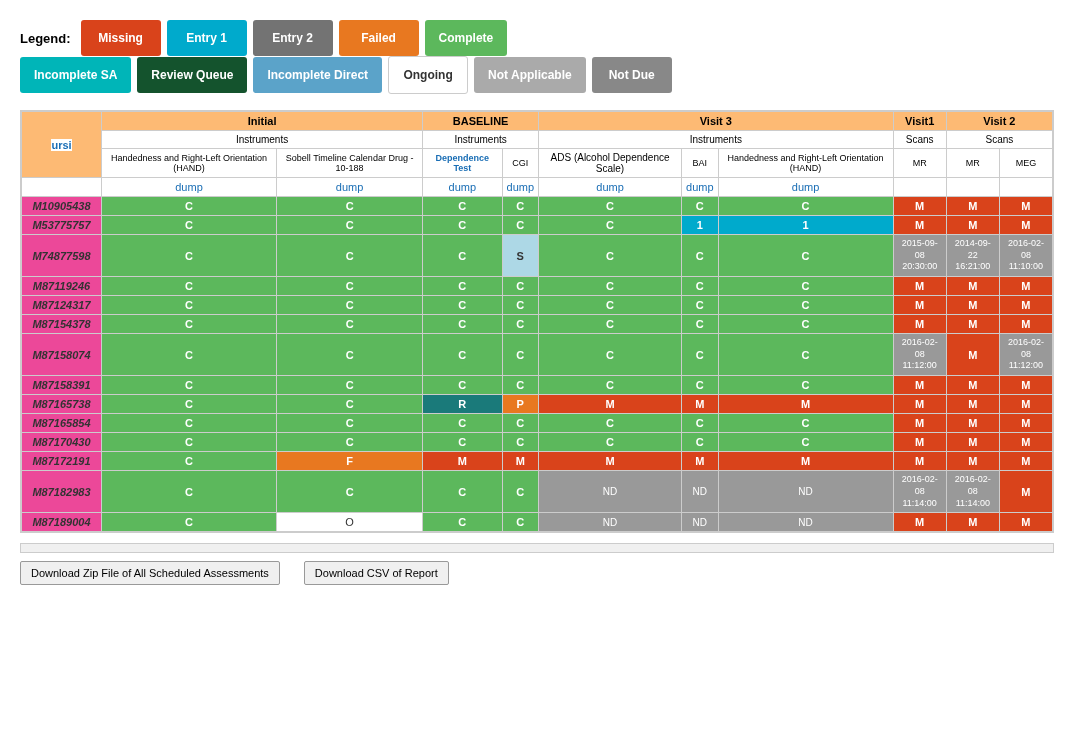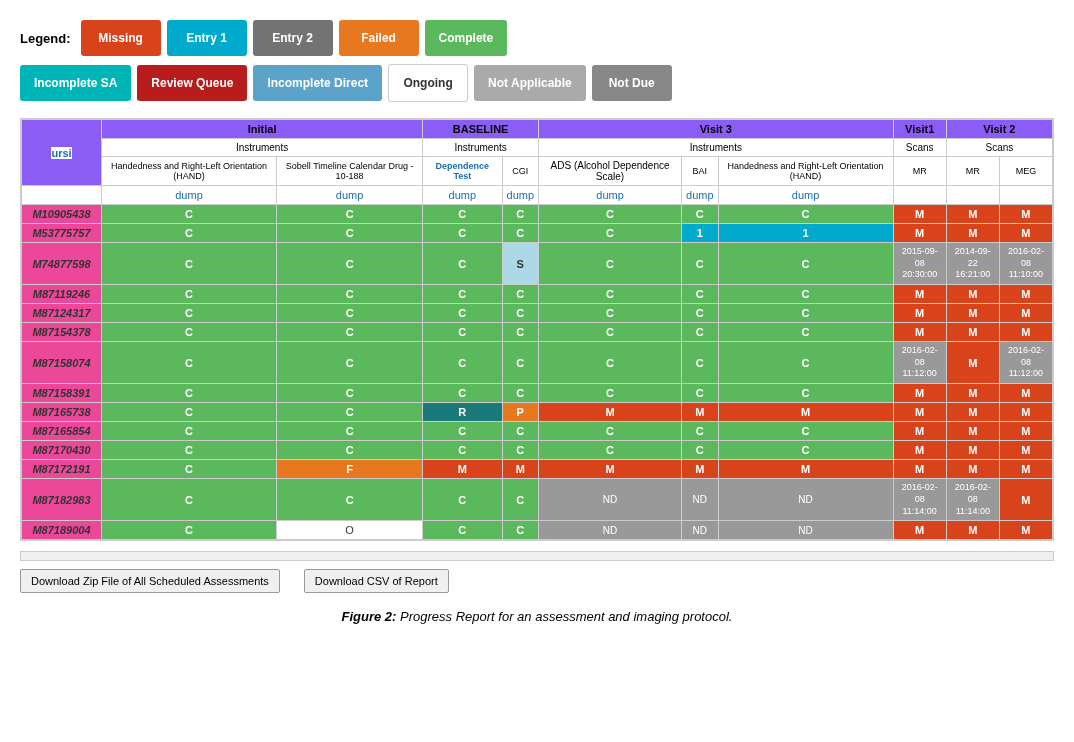--- a/index.html
+++ b/index.html
@@ -10,21 +10,21 @@
       font-size: 12px;
     }
     .outer-container {
       max-width: 1040px;
       margin: 0 auto;
     }
     
     .legend-container {
       display: flex;
       flex-direction: column;
-      gap: 8px;
+      gap: 0;
       margin-bottom: 16px;
     }
     .legend-row {
       display: flex;
       align-items: center;
       gap: 6px;
     }
     .legend-label {
       font-size: 13px;
       font-weight: bold;
@@ -38,21 +38,21 @@
       color: #fff;
       text-align: center;
       min-width: 80px;
     }
     .legend-missing { background: #d9431b; }
     .legend-entry1 { background: #00aacc; }
     .legend-entry2 { background: #737373; }
     .legend-failed { background: #e87820; }
     .legend-complete { background: #5cb85c; }
     .legend-incomplete-sa { background: #00b5b8; color: #fff; }
-    .legend-review-queue { background: #b91c1c; color: #fff; }
+    .legend-review-queue { background: #14532d; color: #fff; }
     .legend-incomplete-direct { background: #5ba3c9; color: #fff; }
     .legend-ongoing { background: #fff; color: #333; border: 1px solid #ccc; }
     .legend-not-applicable { background: #aaa; color: #fff; }
     .legend-not-due { background: #888; color: #fff; }
 
     
     .table-wrapper {
       border: 1px solid #ccc;
       overflow-x: auto;
       margin-bottom: 10px;
@@ -63,21 +63,21 @@
       min-width: 900px;
       font-size: 11px;
     }
     th, td {
       border: 1px solid #ccc;
       text-align: center;
       padding: 3px 4px;
       vertical-align: middle;
     }
     .header-group {
-      background: #8b5cf6;
+      background: #fdba74;
       font-weight: bold;
       font-size: 11px;
     }
     .col-header {
       background: #fff;
       font-size: 10px;
       font-weight: normal;
     }
     .ursi-col {
       color: #1a6eb5;
@@ -391,17 +391,14 @@
     </table>
   </div>
 
   <div style="height:10px; background:#f0f0f0; border:1px solid #ccc; margin-bottom:8px;"></div>
 
   <div class="bottom-buttons">
     <button class="btn">Download Zip File of All Scheduled Assessments</button>
     <button class="btn">Download CSV of Report</button>
   </div>
 
-  <div class="figure-caption">
-    <strong>Figure 2:</strong><span> Progress Report for an assessment and imaging protocol.</span>
-  </div>
 
 </div>
 
 </body></html>

